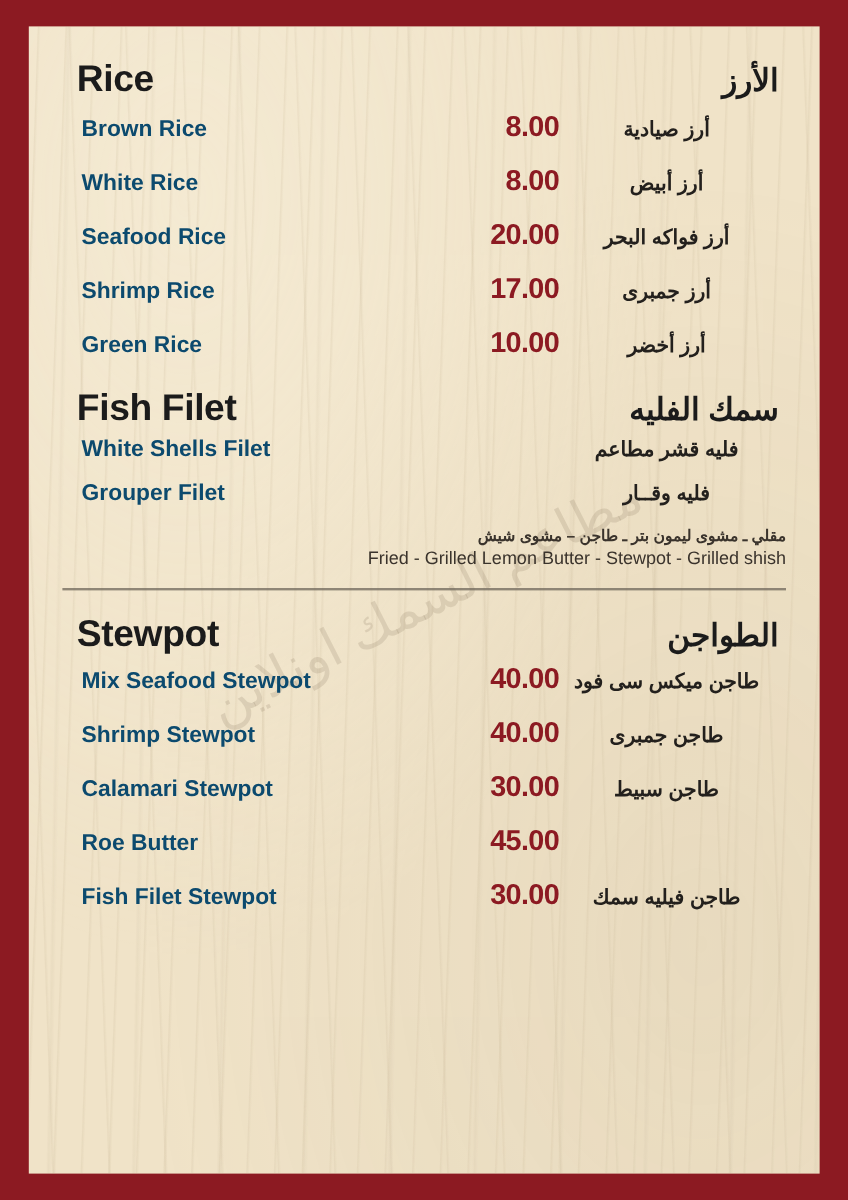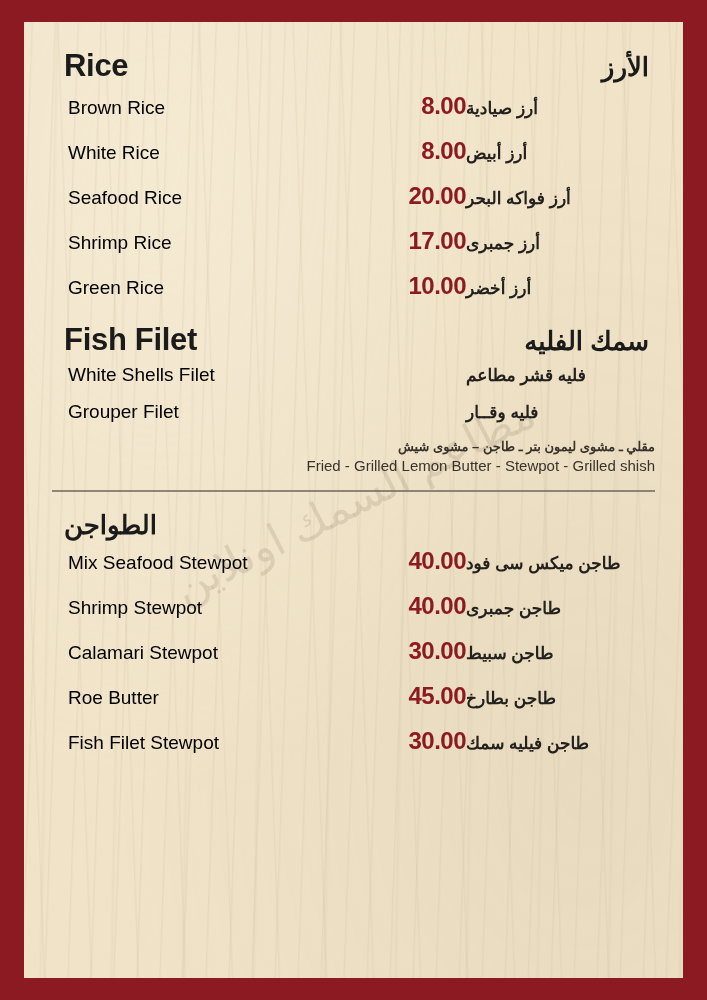--- a/index.html
+++ b/index.html
@@ -79,34 +79,34 @@
   }
   .item-row {
     display: flex;
     align-items: baseline;
     padding: 0 10px 0 16px;
     margin-bottom: 15px;
   }
   .item-en {
     flex: 0 0 258px;
     font-size: 19px;
-    font-weight: normal;
-    color: #000000;
+    font-weight: bold;
+    color: #0c4a6e;
   }
   .item-price {
     flex: 0 0 140px;
     text-align: right;
     font-size: 24px;
     font-weight: bold;
     color: #8c1a22;
     letter-spacing: -0.5px;
   }
   .item-ar {
     flex: 1 1 auto;
-    text-align: left;
+    text-align: center;
     direction: rtl;
     font-size: 17px;
     font-weight: bold;
     color: #23201d;
   }
   .no-price .item-price { visibility: hidden; }
 
   .note {
     text-align: right;
     margin: 4px 0 0 0;
@@ -197,20 +197,21 @@
       <div class="note">
         <div class="note-ar">مقلي ـ مشوى ليمون بتر ـ طاجن – مشوى شيش</div>
         <div class="note-en">Fried - Grilled Lemon Butter - Stewpot - Grilled shish</div>
       </div>
     </div>
 
     <div class="divider"></div>
 
     <div class="section sec-stew">
       <div class="section-head">
+        <div class="section-title-en">Stewpot</div>
         <div class="section-title-ar">الطواجن</div>
       </div>
       <div class="items">
         <div class="item-row">
           <div class="item-en">Mix Seafood Stewpot</div>
           <div class="item-price">40.00</div>
           <div class="item-ar">طاجن ميكس سى فود</div>
         </div>
         <div class="item-row">
           <div class="item-en">Shrimp Stewpot</div>
@@ -218,21 +219,20 @@
           <div class="item-ar">طاجن جمبرى</div>
         </div>
         <div class="item-row">
           <div class="item-en">Calamari Stewpot</div>
           <div class="item-price">30.00</div>
           <div class="item-ar">طاجن سبيط</div>
         </div>
         <div class="item-row">
           <div class="item-en">Roe Butter</div>
           <div class="item-price">45.00</div>
-          <div class="item-ar">طاجن بطارخ</div>
         </div>
         <div class="item-row">
           <div class="item-en">Fish Filet Stewpot</div>
           <div class="item-price">30.00</div>
           <div class="item-ar">طاجن فيليه سمك</div>
         </div>
       </div>
     </div>
 
   </div>

